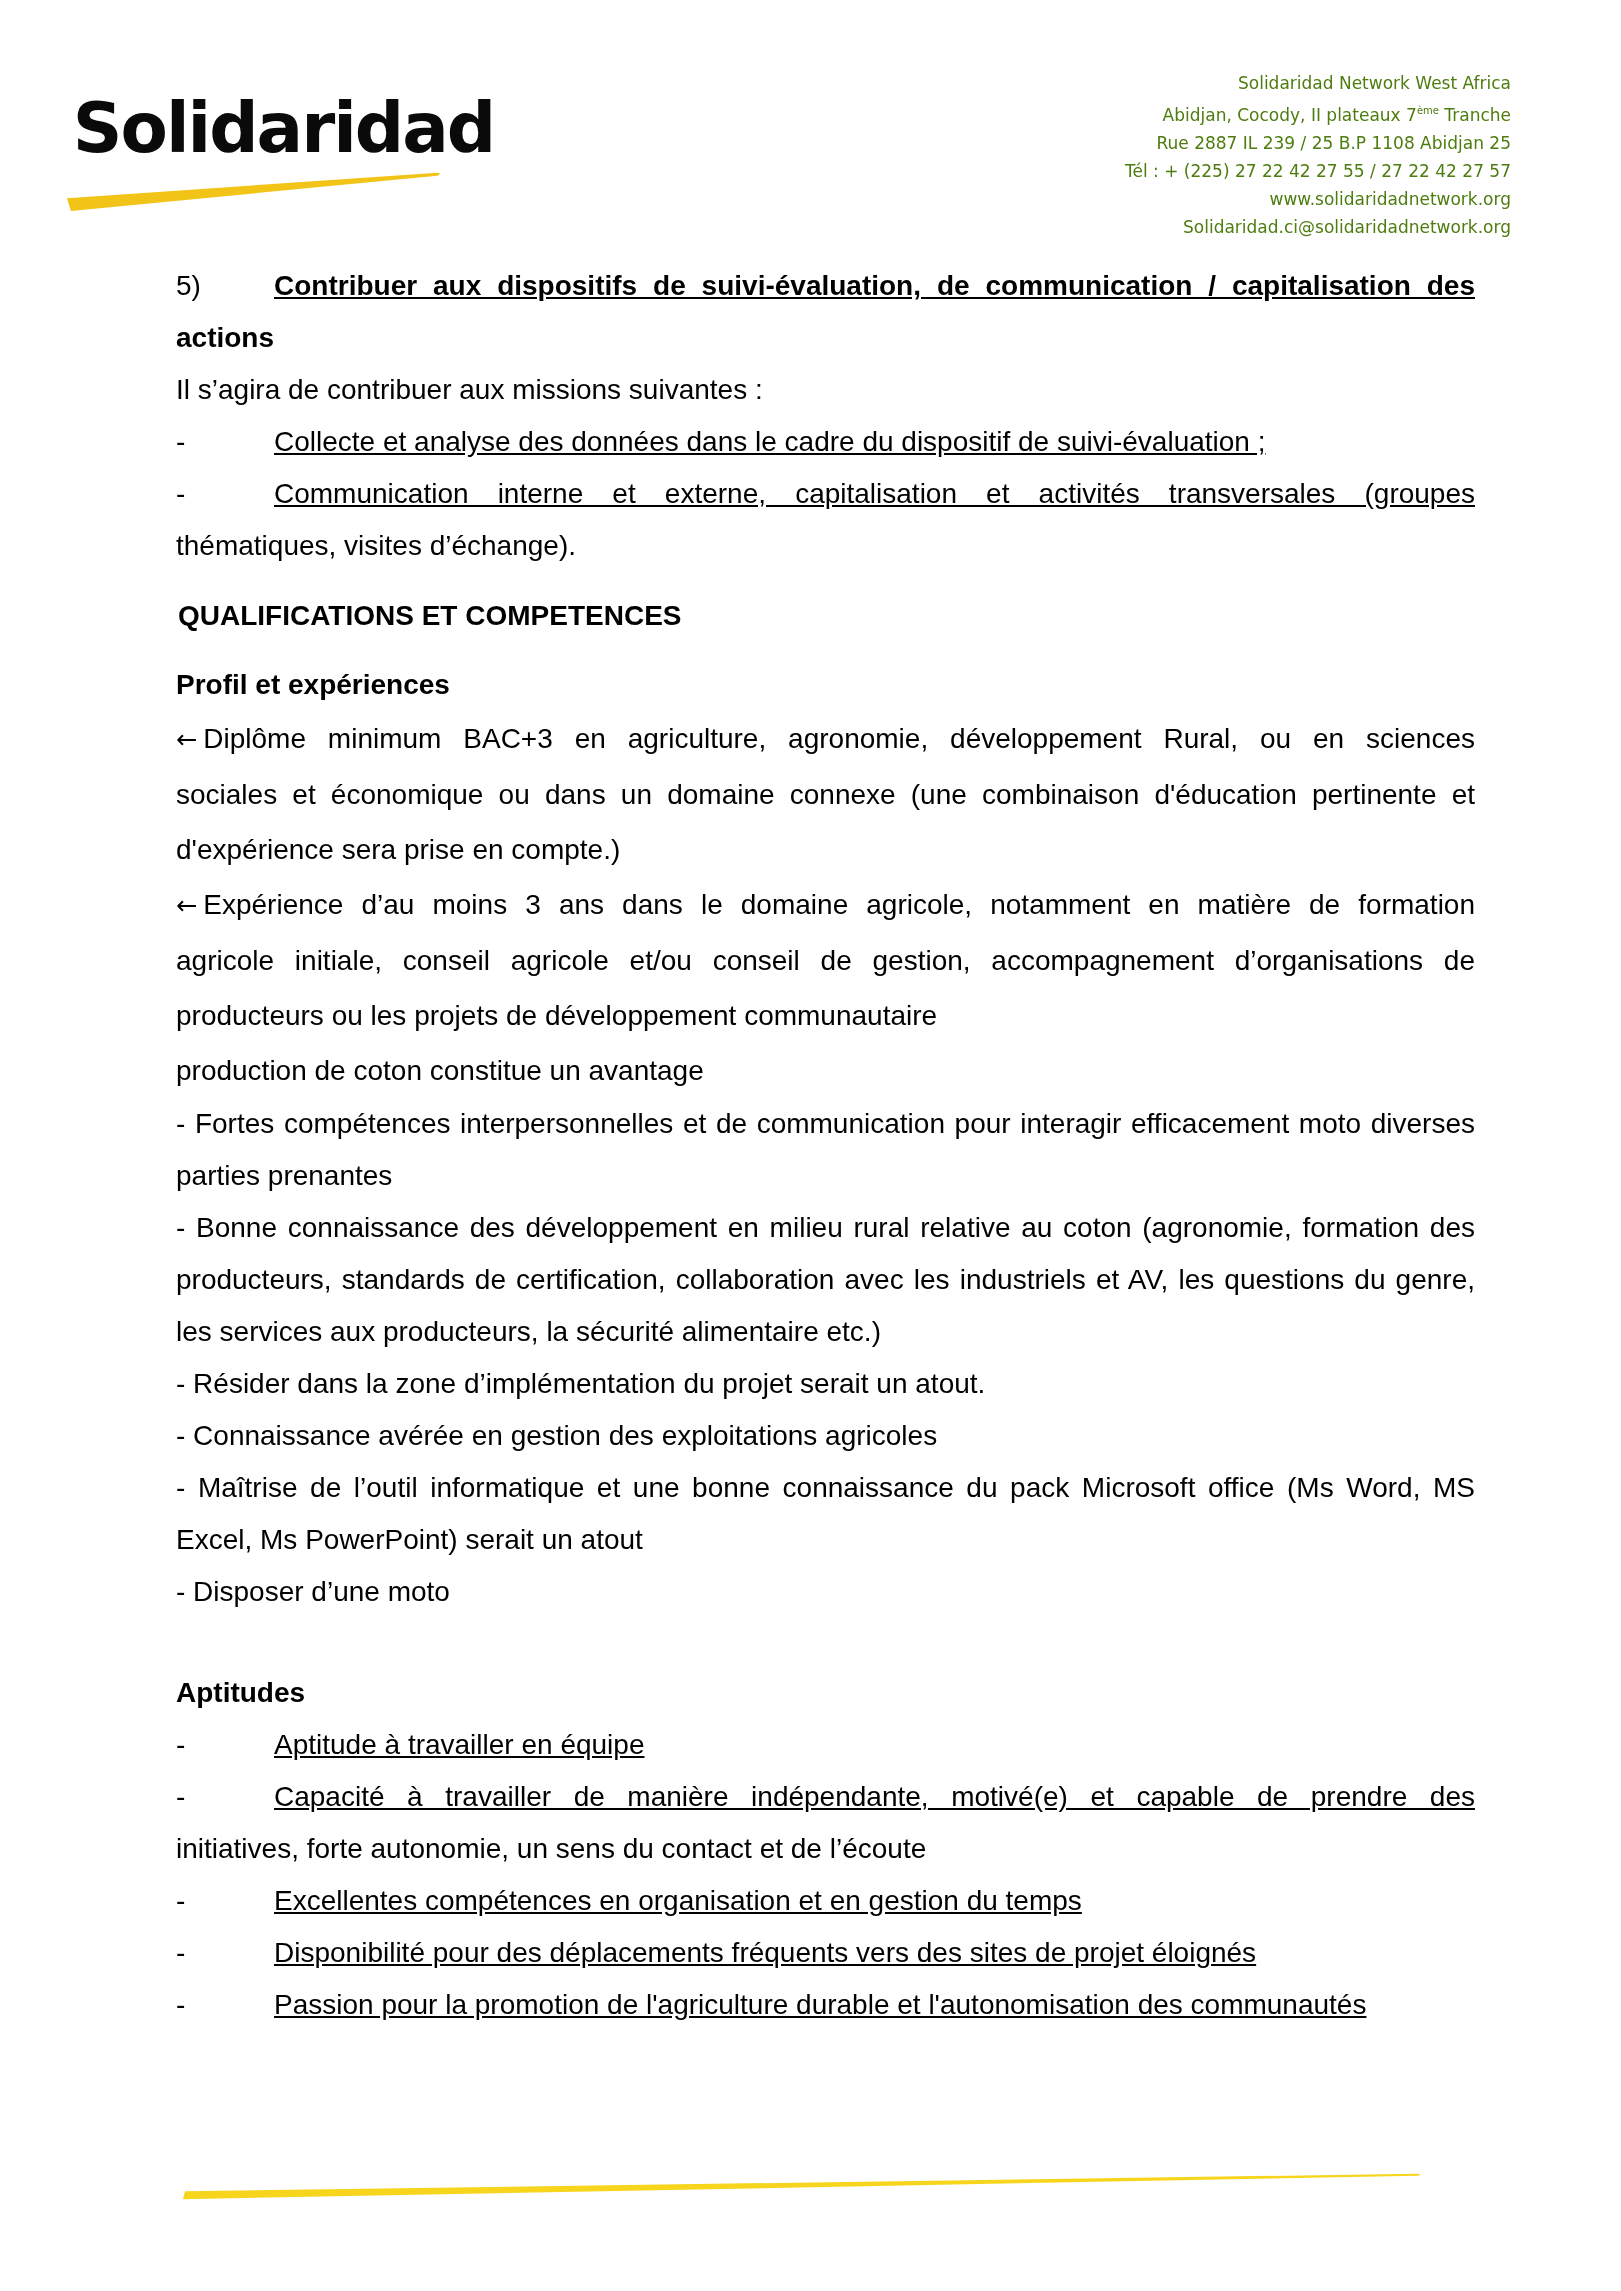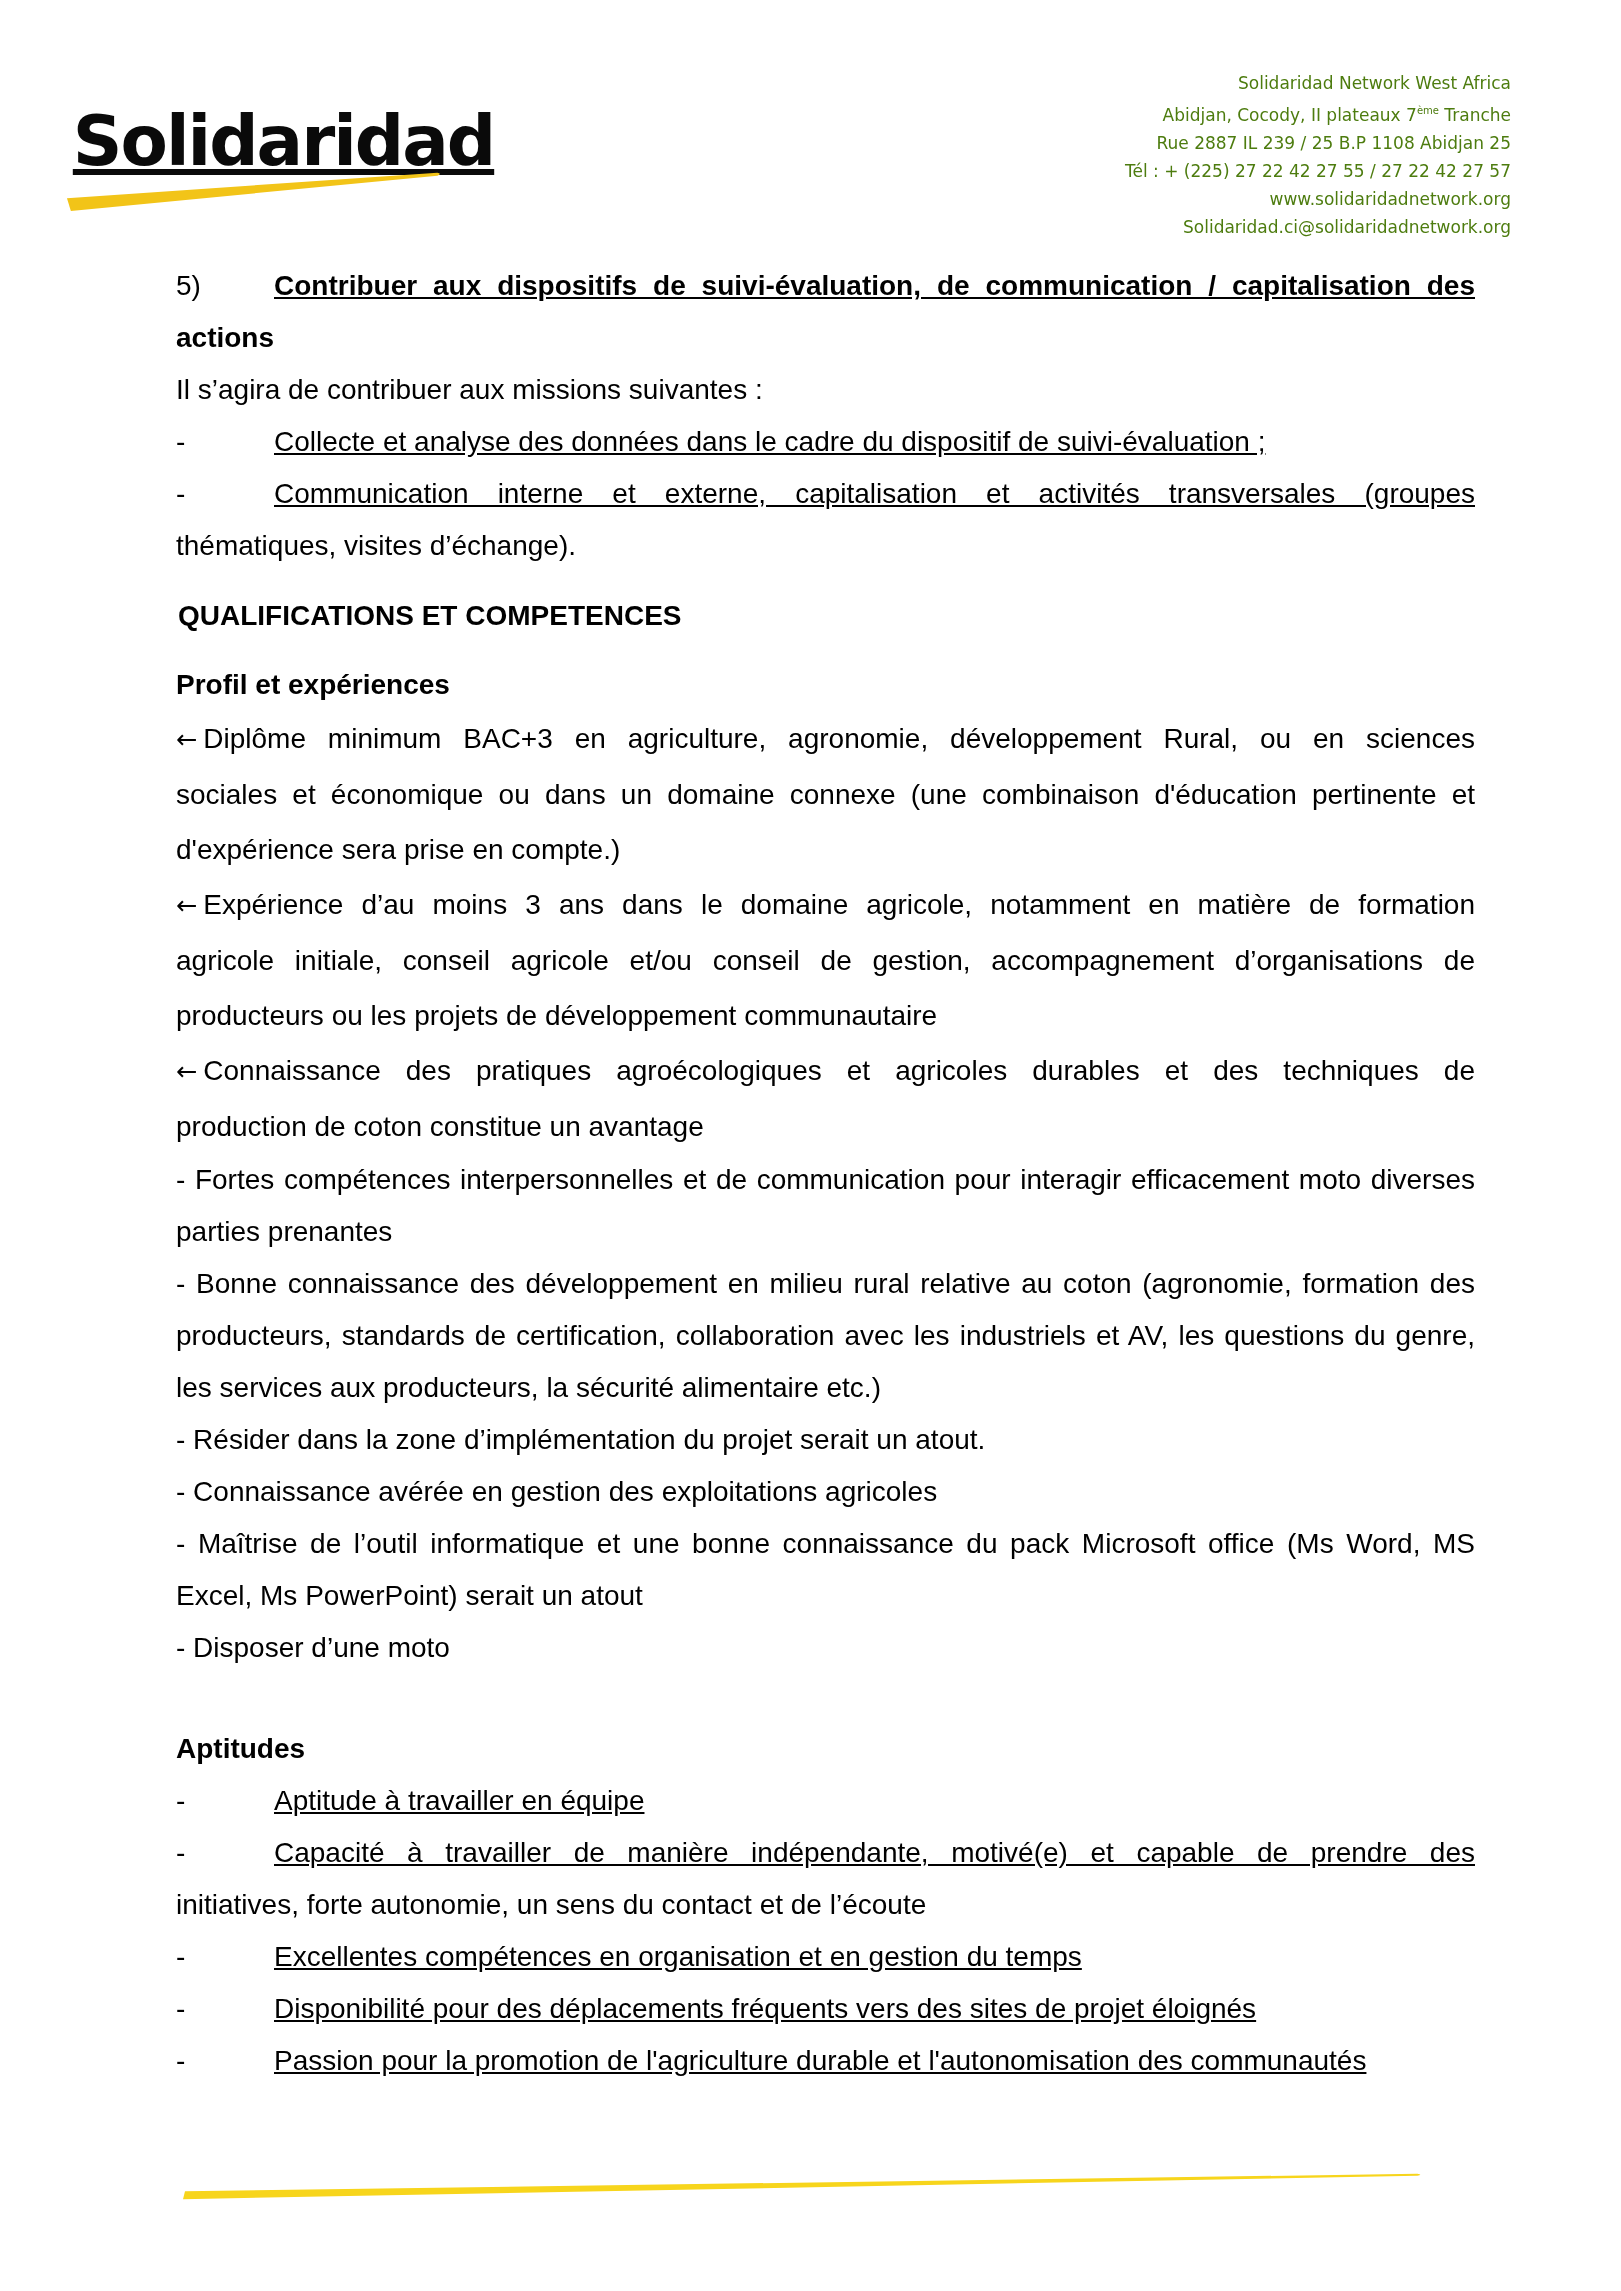--- a/index.html
+++ b/index.html
@@ -1,20 +1,20 @@
 <!DOCTYPE html>
 <html><head>
 <meta charset="utf-8">
 <style>
   html, body { margin: 0; padding: 0; background: #ffffff; }
   body { width: 1621px; height: 2292px; position: relative; overflow: hidden;
          font-family: "Liberation Sans", sans-serif; color: #000; }
   .logo { position: absolute; left: 65px; top: 86px; width: 392px; height: 127px; }
-  .logo-text { position: absolute; left: 7.8px; top: 21px; font-family: "DejaVu Sans", sans-serif;
-               font-weight: bold; font-size: 69px; letter-spacing: -2px; line-height: 1; color: #0a0a0a; text-decoration: underline; }
+  .logo-text { position: absolute; left: 7.8px; top: 8px; font-family: "DejaVu Sans", sans-serif;
+               font-weight: bold; font-size: 69px; letter-spacing: -2px; line-height: 1; color: #0a0a0a; }
   .logo-swoosh { position: absolute; left: 0; top: 69px; }
   .address { position: absolute; right: 110px; top: 69px; text-align: right;
              font-family: "DejaVu Sans", sans-serif; font-size: 17px; line-height: 28px; color: #4d7c0f; }
   .address sup { font-size: 10px; }
   .content { position: absolute; left: 176px; top: 260px; width: 1299px; font-size: 28px; line-height: 52px; }
   .p { margin: 0; text-align: justify; }
   .p.last { text-align-last: left; }
   .justify-full { text-align: justify; text-align-last: justify; }
   .bold { font-weight: bold; }
   .tab-item { display: flex; }
@@ -71,21 +71,20 @@
 
   <div>
     <p class="p justify-full line-tall"><span class="arrow">←</span><span>Diplôme minimum BAC+3 en agriculture, agronomie, développement Rural, ou en sciences</span></p>
     <p class="p last line-tall">sociales et économique ou dans un domaine connexe (une combinaison d'éducation pertinente et d'expérience sera prise en compte.)</p>
   </div>
   <div>
     <p class="p justify-full line-tall"><span class="arrow">←</span><span>Expérience d’au moins 3 ans dans le domaine agricole, notamment en matière de formation</span></p>
     <p class="p last line-tall">agricole initiale, conseil agricole et/ou conseil de gestion, accompagnement d’organisations de producteurs ou les projets de développement communautaire</p>
   </div>
   <div>
-    <p class="p justify-full line-tall"><span class="arrow">←</span><span>Connaissance des pratiques agroécologiques et agricoles durables et des techniques de</span></p>
     <p class="p last line-tall">production de coton constitue un avantage</p>
   </div>
 
   <p class="p last">- Fortes compétences interpersonnelles et de communication pour interagir efficacement moto diverses parties prenantes</p>
   <p class="p last">- Bonne connaissance des développement en milieu rural relative au coton (agronomie, formation des producteurs, standards de certification, collaboration avec les industriels et AV, les questions du genre, les services aux producteurs, la sécurité alimentaire etc.)</p>
   <p class="p last">- Résider dans la zone d’implémentation du projet serait un atout.</p>
   <p class="p last">- Connaissance avérée en gestion des exploitations agricoles</p>
   <p class="p last">- Maîtrise de l’outil informatique et une bonne connaissance du pack Microsoft office (Ms Word, MS Excel, Ms PowerPoint) serait un atout</p>
   <p class="p last">- Disposer d’une moto</p>
 

